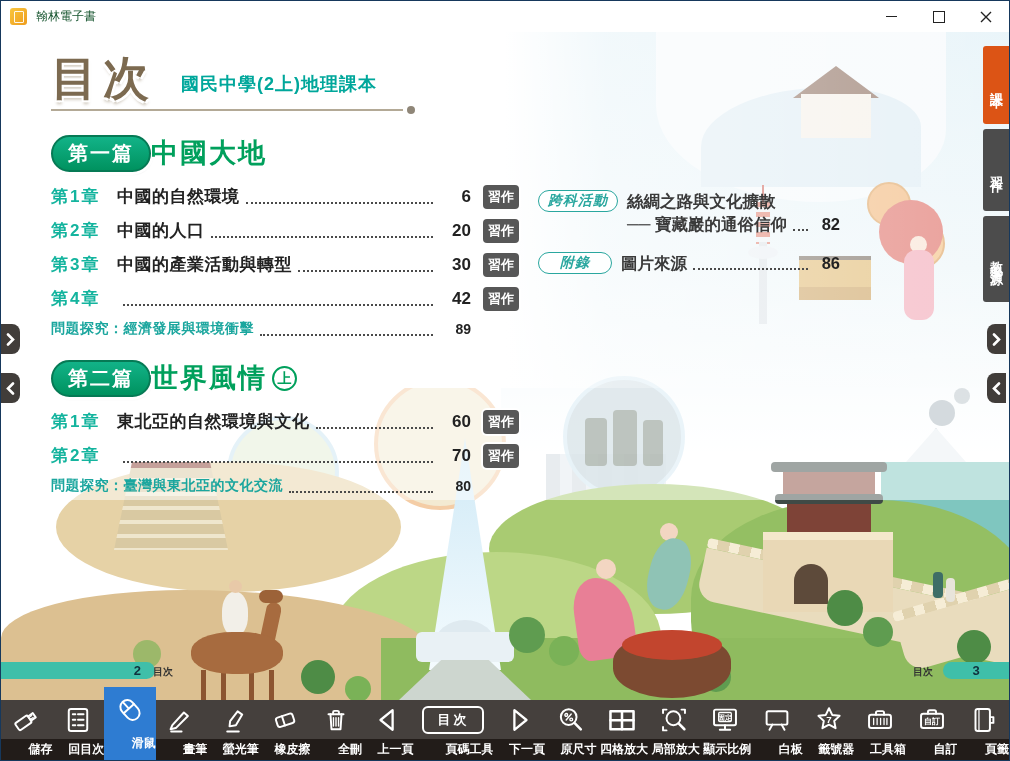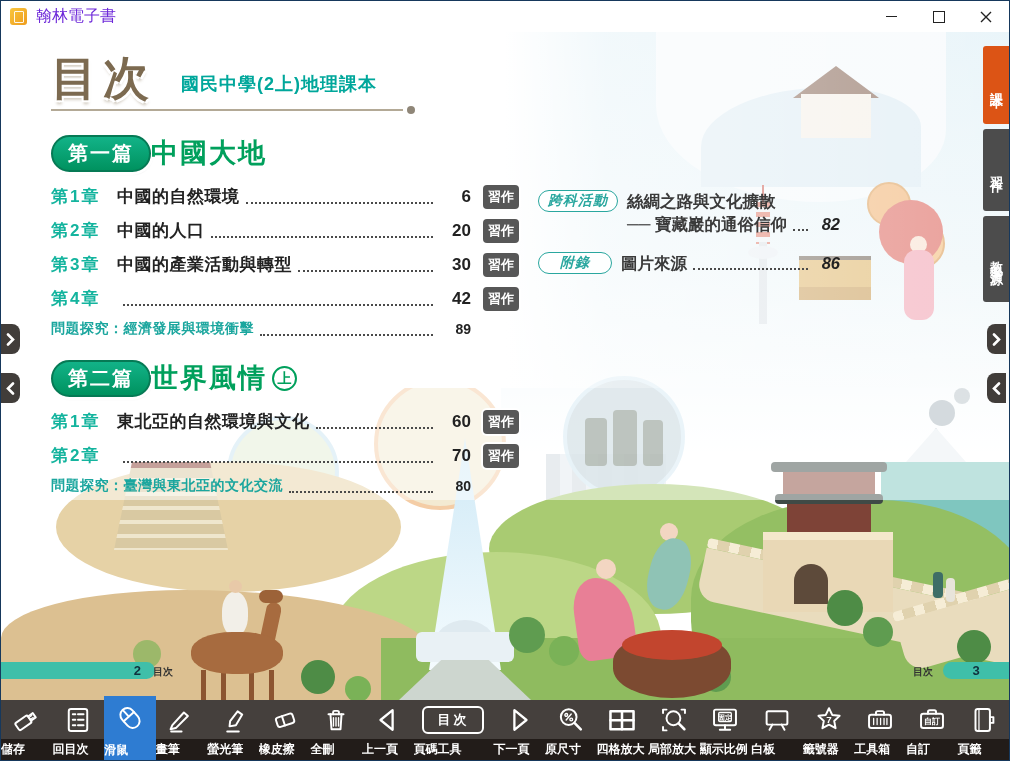--- a/index.html
+++ b/index.html
@@ -2,21 +2,21 @@
 <html><head>
 <meta charset="utf-8">
 <style>
   html,body{margin:0;padding:0;background:#9aa0a6;}
   .window{width:1010px;height:761px;border:1px solid #16385c;box-sizing:border-box;position:relative;
     background:#fff;font-family:"Liberation Sans","DejaVu Sans",sans-serif;overflow:hidden;}
   
   .titlebar{height:31px;background:#fff;display:flex;align-items:center;}
   .app-icon{width:17px;height:17px;margin-left:9px;border-radius:3px;background:linear-gradient(135deg,#f9c63e,#ee9c1d);position:relative;}
   .app-icon::after{content:"";position:absolute;left:4px;top:3px;width:8px;height:10px;border:1.5px solid #fff;border-radius:1px;opacity:.9;}
-  .tb-title{margin-left:9px;font-size:16px;color:#6d28d9;}
+  .tb-title{margin-left:9px;font-size:12px;color:#14532d;}
   .tb-controls{margin-left:auto;display:flex;height:100%;}
   .tb-btn{width:47px;display:flex;align-items:center;justify-content:center;cursor:pointer;}
   .g-min{width:11px;border-top:1.5px solid #222;display:block;}
   .g-max{width:10px;height:10px;border:1.5px solid #222;display:block;}
   
   .content{position:relative;height:668px;background:#fff;overflow:hidden;}
   .abs{position:absolute;}
   
   .illu{position:absolute;inset:0;z-index:0;overflow:hidden;}
   .sky{left:500px;top:0;width:510px;height:430px;background:linear-gradient(180deg,#d9edf5 0%,#e9f4f8 55%,rgba(233,244,248,0) 100%);}
@@ -115,21 +115,21 @@
   .ex-label{color:#1ba69e;font-weight:bold;white-space:nowrap;letter-spacing:.5px;}
   .wb-spacer{width:48px;flex:none;}
   .toc-right{position:absolute;left:537px;top:158px;width:302px;z-index:5;}
   .extra-row{display:flex;align-items:flex-start;margin-bottom:16px;}
   .extra-badge{min-width:54px;text-align:center;border:1.5px solid #2aa79f;border-radius:12px;color:#2aa79f;font-style:italic;
     font-size:14px;font-weight:bold;padding:1px 9px;margin-right:9px;background:rgba(255,255,255,.85);letter-spacing:1px;flex:none;}
   .extra-body{flex:1;min-width:0;}
   .extra-line{display:flex;align-items:center;font-size:16.5px;font-weight:bold;color:#3a3a3a;line-height:23px;}
   .extra-text{white-space:nowrap;}
   .extra-line .dots{height:10px;}
-  .extra-line .ch-page{width:26px;font-style:italic;}
+  .extra-line .ch-page{width:26px;}
   
   .pg-pill{position:absolute;top:630px;height:17px;background:#3fbfa9;z-index:4;display:flex;align-items:center;
     color:#10303c;font-size:13px;font-weight:bold;}
   .pg-left{left:0;width:140px;border-radius:0 9px 9px 0;justify-content:flex-end;padding-right:14px;}
   .pg-right{right:0;width:66px;border-radius:9px 0 0 9px;justify-content:center;}
   .pg-label{position:absolute;top:633px;font-size:10px;color:#333;z-index:4;font-weight:bold;}
   .pg-label-left{left:152px;}
   .pg-label-right{right:76px;}
   
   .side-tabs{position:absolute;right:0;top:14px;z-index:6;display:flex;flex-direction:column;gap:5px;}
@@ -142,22 +142,22 @@
   
   .edge{position:absolute;width:19px;height:30px;background:#413d3a;z-index:6;display:flex;align-items:center;justify-content:center;cursor:pointer;}
   .edge.l{left:0;border-radius:0 8px 8px 0;}
   .edge.r{right:3px;border-radius:8px 0 0 8px;}
   .edge.top{top:292px;}
   .edge.bot{top:341px;}
   
   .toolbar{position:absolute;left:0;bottom:0;width:100%;height:60px;background:#45403d;display:flex;align-items:flex-end;z-index:10;}
   .tool{flex:1 1 0;display:flex;flex-direction:column;height:60px;cursor:pointer;min-width:0;}
   .ticon{height:39px;display:flex;align-items:center;justify-content:center;}
-  .tlabel{height:21px;background:#221c19;color:#fff;font-size:12px;font-weight:bold;text-align:left;line-height:20px;white-space:nowrap;overflow:hidden;}
-  .tool.active{background:#2e7cd2;height:64px;margin-top:-7px;}
+  .tlabel{height:21px;background:#221c19;color:#fff;font-size:12px;font-weight:bold;text-align:right;line-height:20px;white-space:nowrap;overflow:hidden;}
+  .tool.active{background:#2e7cd2;height:73px;margin-top:-7px;}
   .tool.active .ticon{height:46px;}
   .tool.active .tlabel{background:#2e7cd2;}
   .tool.pageb{flex:1.55 1 0;}
   .page-btn{border:2px solid #fff;border-radius:6px;color:#fff;font-size:13px;font-weight:bold;padding:3px 13px;letter-spacing:3px;white-space:nowrap;}
 </style>
 </head>
 <body>
 
 <div class="window">
 

